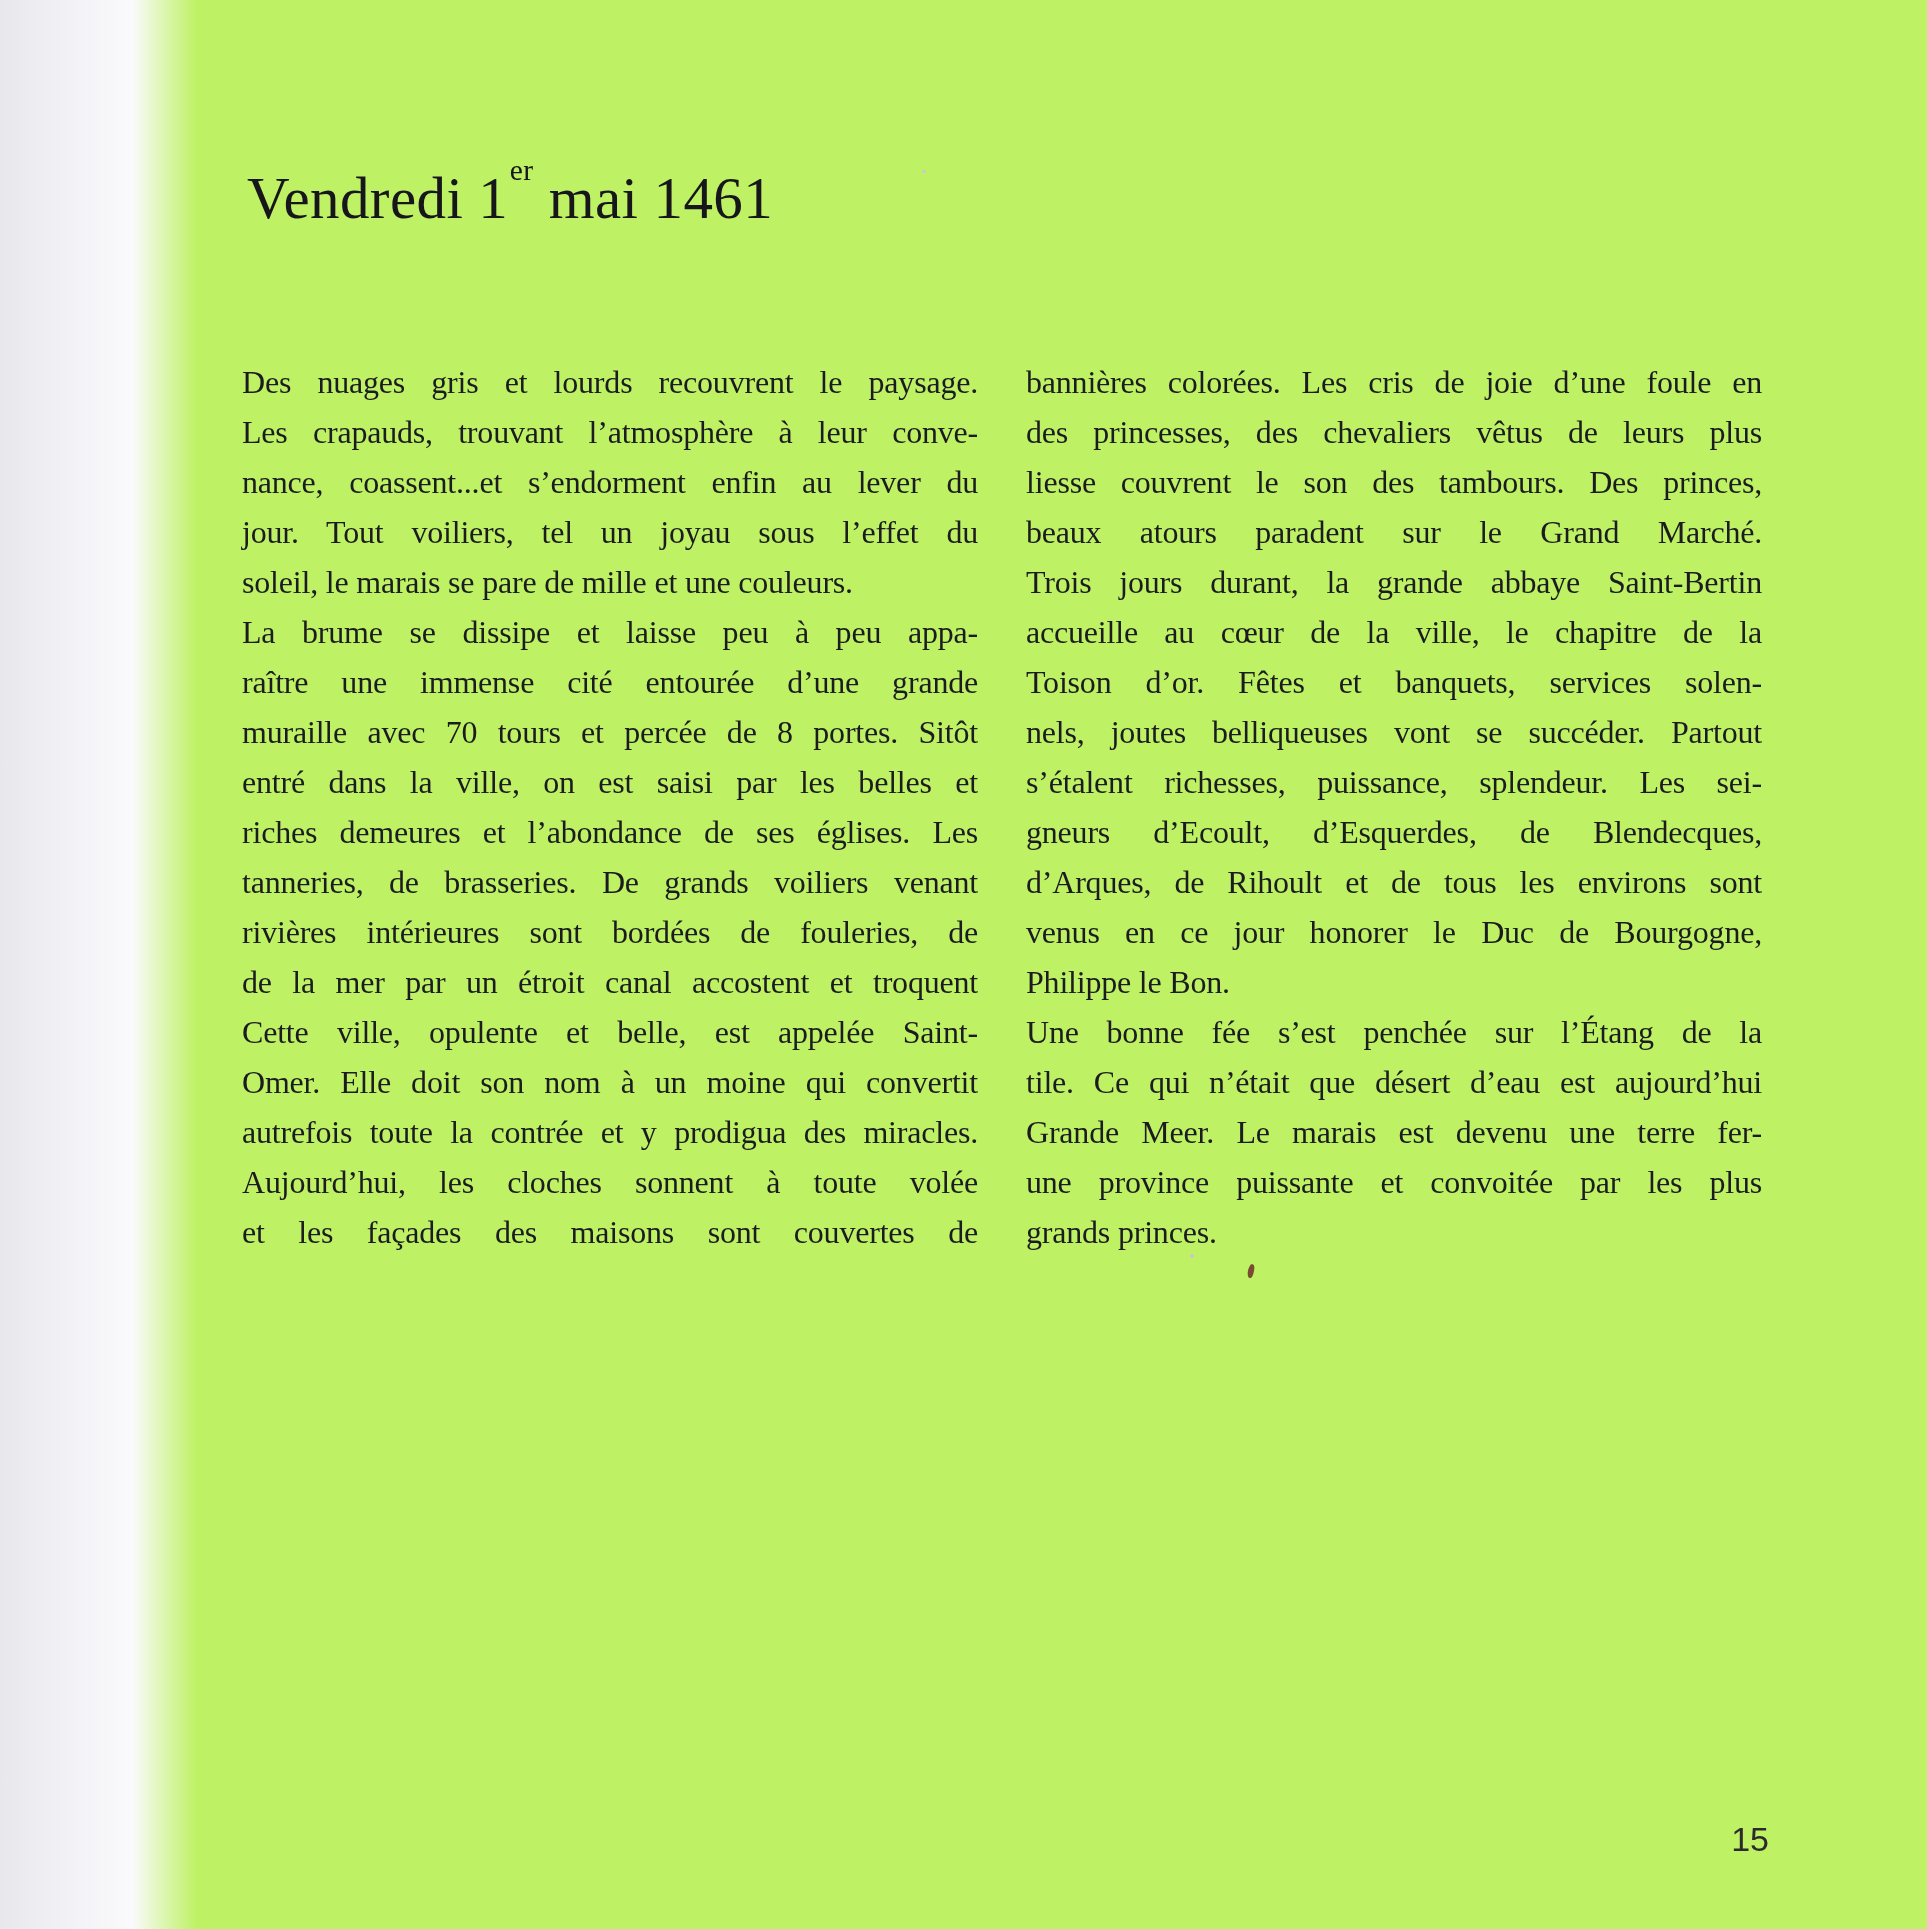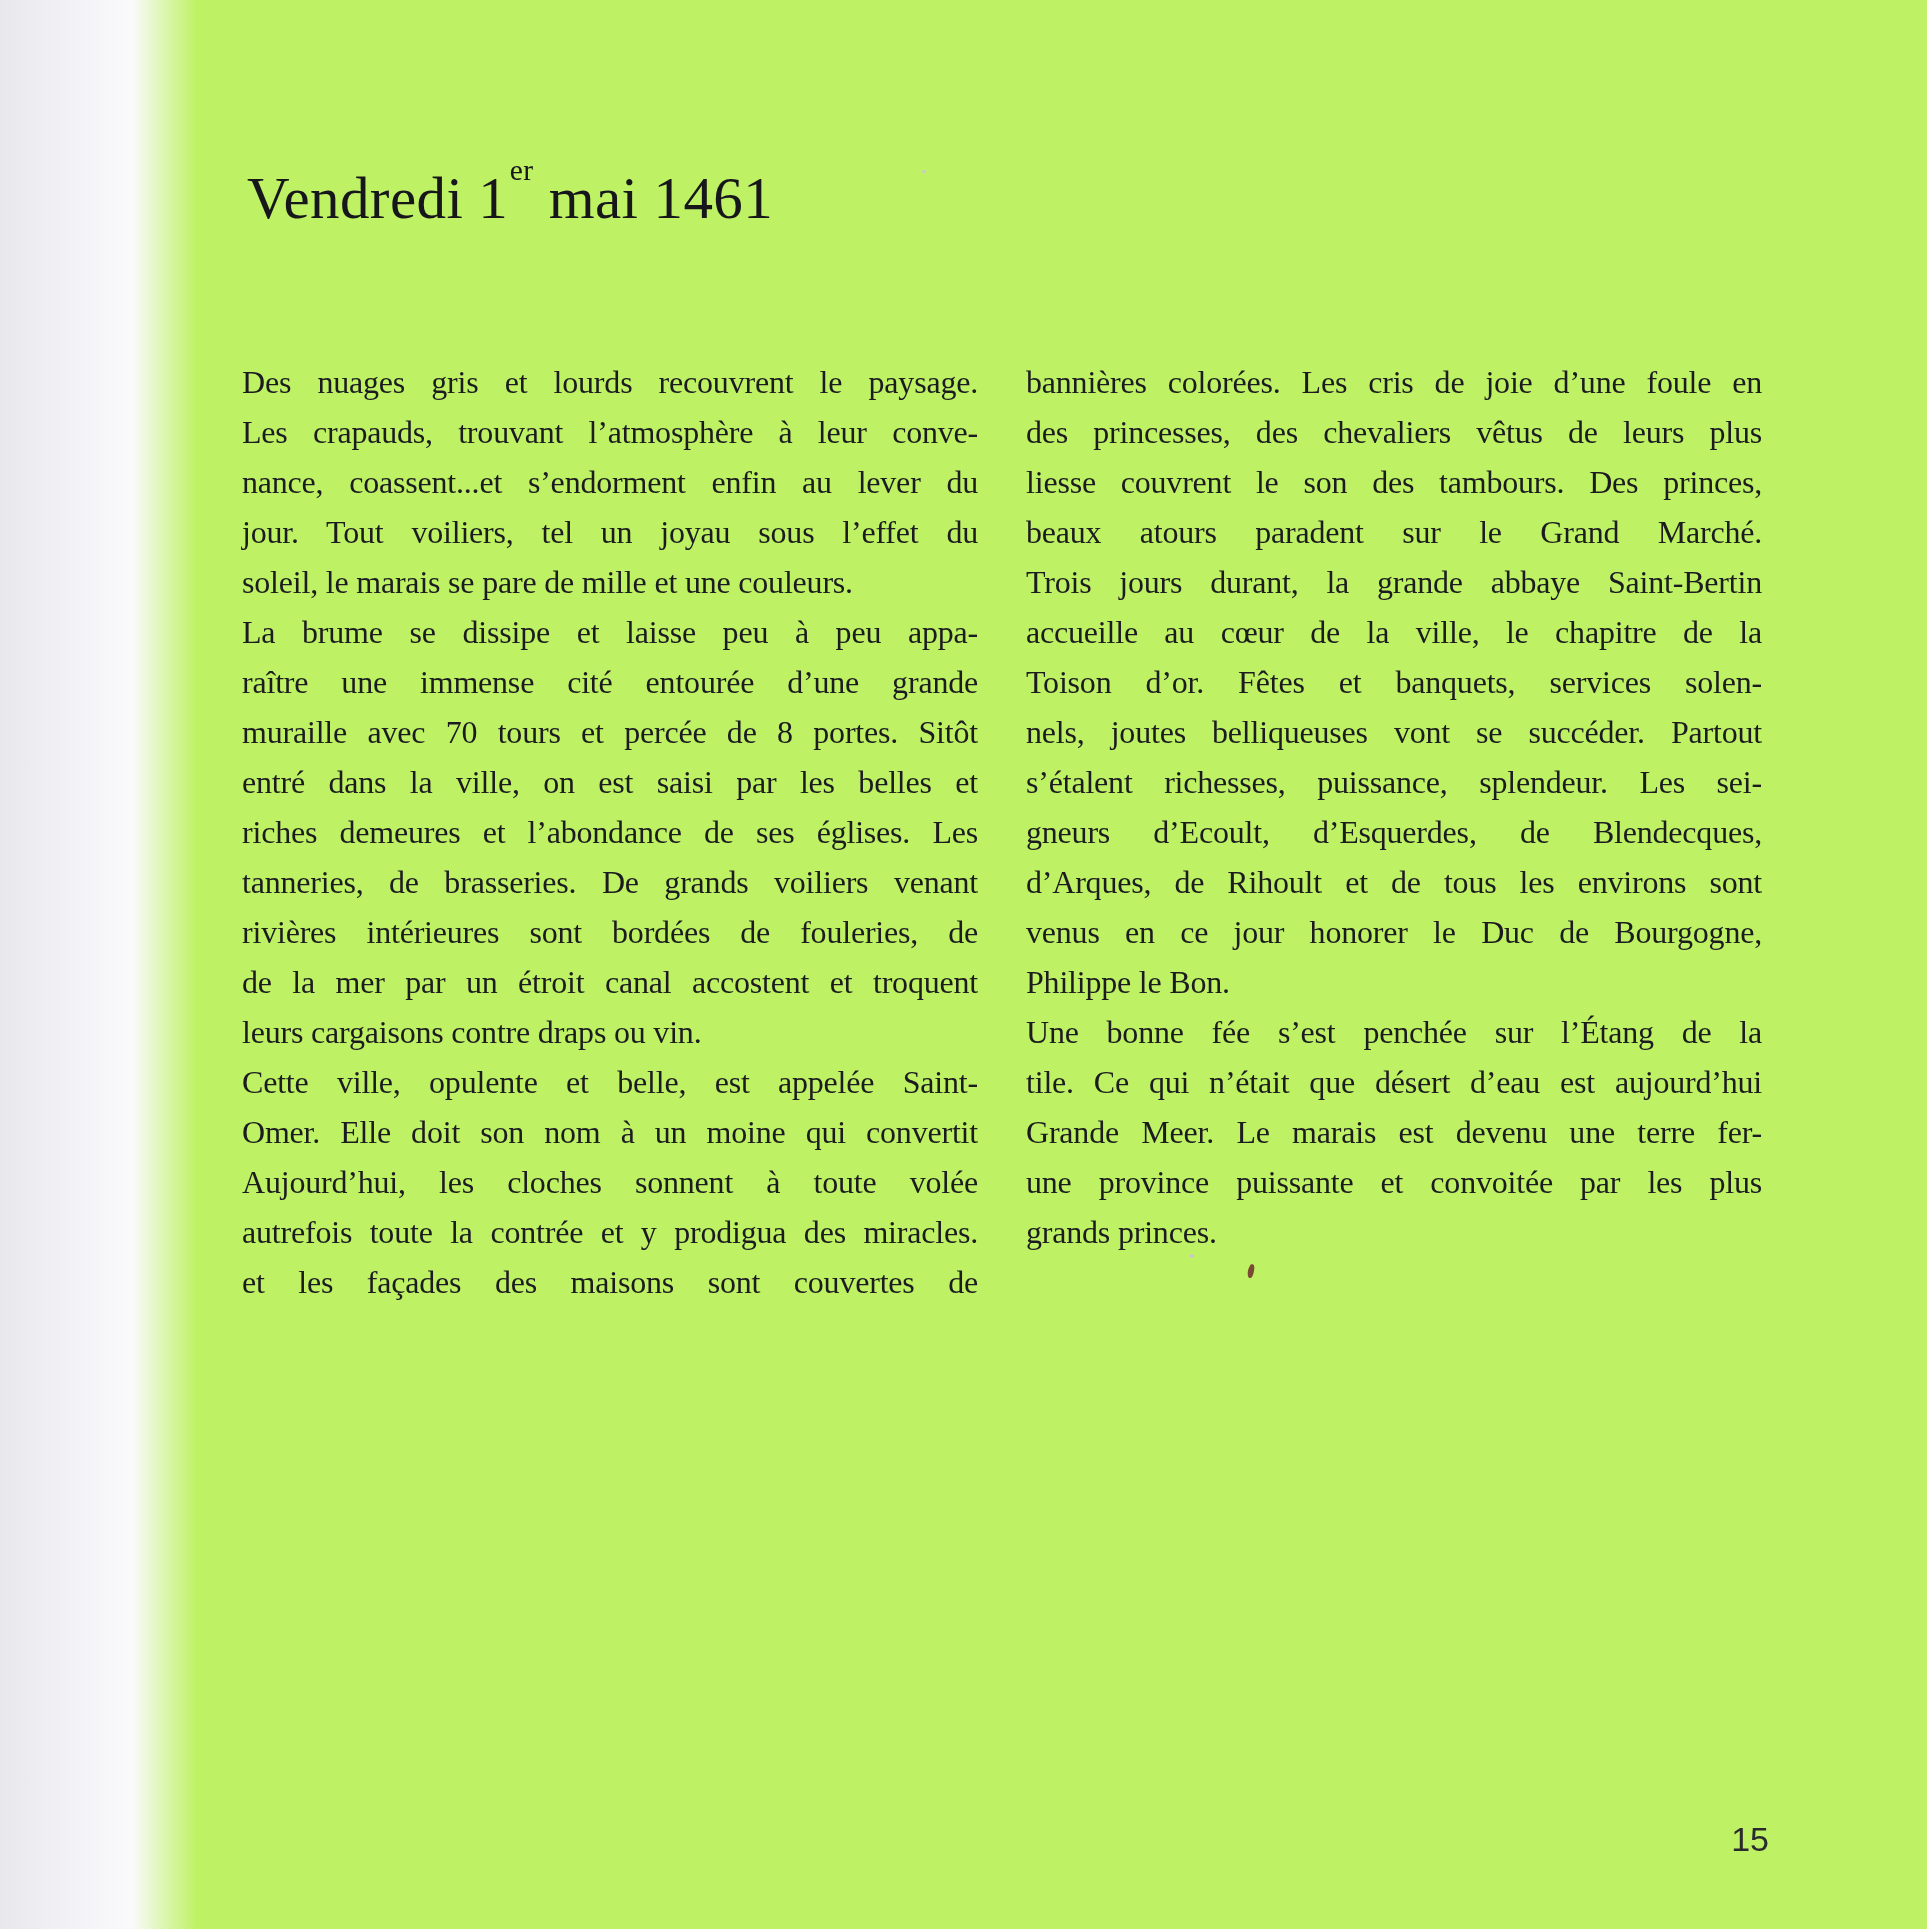--- a/index.html
+++ b/index.html
@@ -103,25 +103,24 @@
       <div class="line j">jour. Tout voiliers, tel un joyau sous l’effet du</div>
       <div class="line">soleil, le marais se pare de mille et une couleurs.</div>
       <div class="line j">La brume se dissipe et laisse peu à peu appa-</div>
       <div class="line j">raître une immense cité entourée d’une grande</div>
       <div class="line j">muraille avec 70 tours et percée de 8 portes. Sitôt</div>
       <div class="line j">entré dans la ville, on est saisi par les belles et</div>
       <div class="line j">riches demeures et l’abondance de ses églises. Les</div>
       <div class="line j">tanneries, de brasseries. De grands voiliers venant</div>
       <div class="line j">rivières intérieures sont bordées de fouleries, de</div>
       <div class="line j">de la mer par un étroit canal accostent et troquent</div>
-      <div class="line">leurs cargaisons contre draps ou vin.</div>
       <div class="line j">Cette ville, opulente et belle, est appelée Saint-</div>
       <div class="line j">Omer. Elle doit son nom à un moine qui convertit</div>
+      <div class="line j">autrefois toute la contrée et y prodigua des miracles.</div>
       <div class="line j">Aujourd’hui, les cloches sonnent à toute volée</div>
-      <div class="line j">autrefois toute la contrée et y prodigua des miracles.</div>
       <div class="line j">et les façades des maisons sont couvertes de</div>
     </div>
 
   <div class="col col-right">
       <div class="line j">bannières colorées. Les cris de joie d’une foule en</div>
       <div class="line j">des princesses, des chevaliers vêtus de leurs plus</div>
       <div class="line j">liesse couvrent le son des tambours. Des princes,</div>
       <div class="line j">beaux atours paradent sur le Grand Marché.</div>
       <div class="line j">Trois jours durant, la grande abbaye Saint-Bertin</div>
       <div class="line j">accueille au cœur de la ville, le chapitre de la</div>

